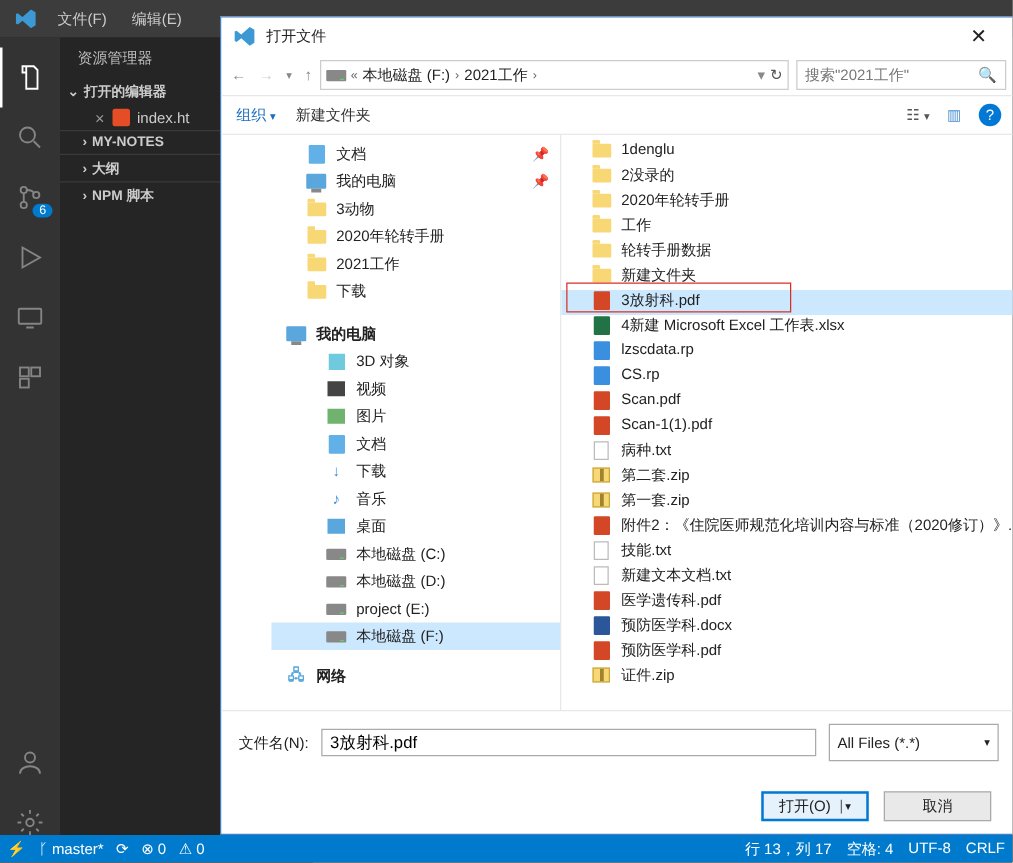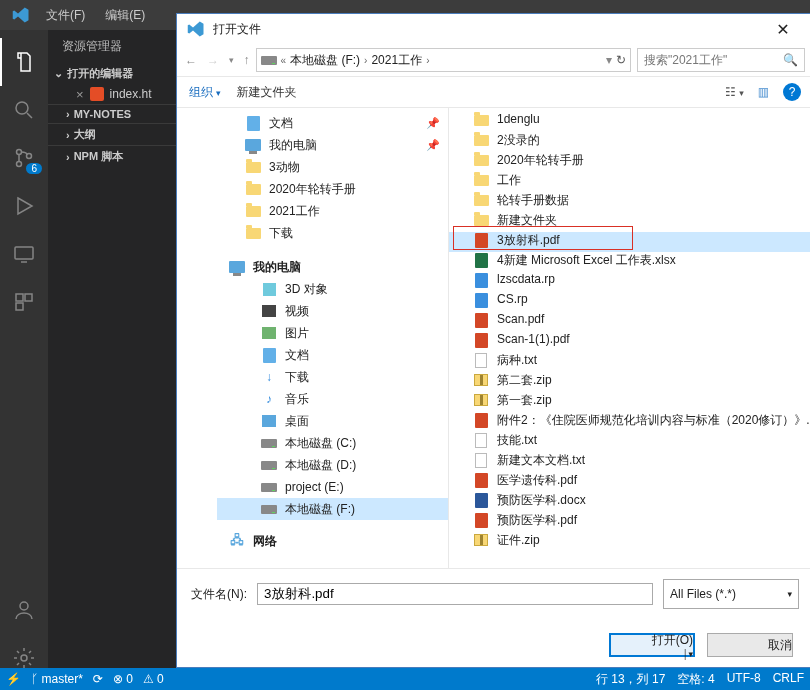--- a/index.html
+++ b/index.html
@@ -83,21 +83,21 @@
 .pic-icn { background:#6fb36f; width:14px; height:12px; }
 .vid-icn { background:#444; width:14px; height:12px; }
 .desk-icn { background:#5aa7dd; width:14px; height:12px; }
 .cube-icn { background:#6fcadd; width:13px; height:13px; }
 
 .footer { border-top: 1px solid #e8e8e8; padding: 10px 14px; display: flex; flex-direction: column; gap: 24px; }
 .fn-row { display: flex; align-items: center; gap: 10px; }
 .fn-input { flex: 1; height: 22px; border: 1px solid #aaa; padding: 0 6px; }
 .fn-select { width: 136px; height: 22px; border: 1px solid #aaa; padding: 14px 6px; display: flex; align-items: center; justify-content: space-between; }
 .btn-row { display: flex; gap: 12px; justify-content: flex-end; padding-right: 6px; }
-.btn { width: 86px; height: 24px; border: 1px solid #aaa; display: flex; align-items: flex-end; justify-content: center; background: #e9e9e9; flex-direction: column; }
+.btn { width: 86px; height: 24px; border: 1px solid #aaa; display: flex; align-items: center; justify-content: center; background: #e9e9e9; }
 .btn.primary { border: 2px solid #0078d4; background: #e5f1fb; }
 .btn .drop { font-size: 9px; padding-left: 6px; }
 
 svg { display: block; }
 </style>
 </head>
 <body>
 
 <div class="vscode-bg">
   <div class="vscode-menubar">

